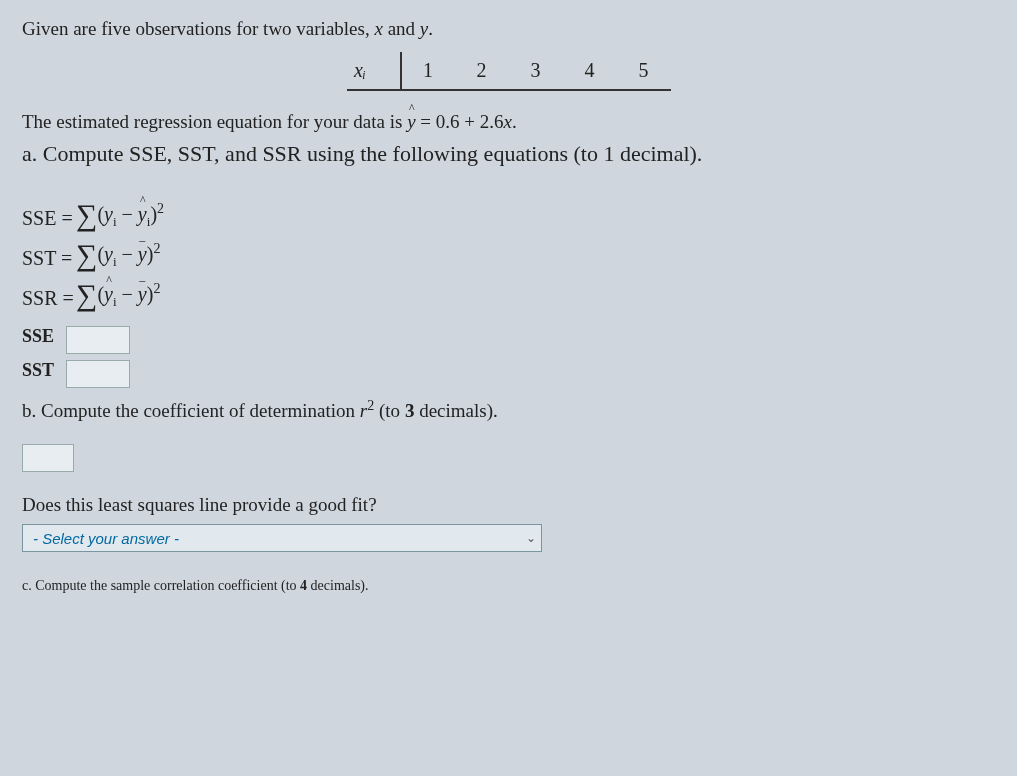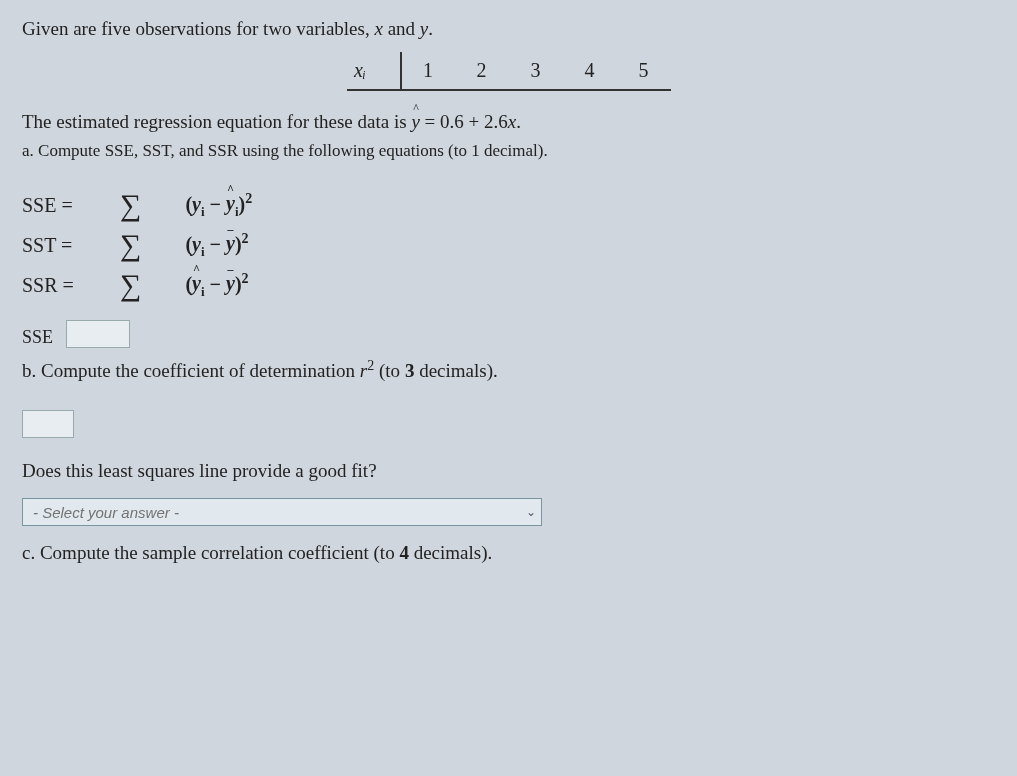--- a/index.html
+++ b/index.html
@@ -43,62 +43,61 @@
     padding-right: 27px;
   }
   .data-table tr:first-child td {
     border-bottom: 2px solid #333;
   }
   .regression-line {
     font-size: 19px;
     margin-bottom: 8px;
   }
   .part-label {
-    font-size: 17px;
+    font-size: 22px;
     margin-bottom: 25px;
   }
   .formula-block {
     margin: 6px 0 16px 0;
   }
   .formula-row {
     display: flex;
-    align-items: center;
+    align-items: flex-end;
     font-family: 'Times New Roman', serif;
     font-size: 20px;
     margin: 2px 0;
     height: 38px;
-    gap: 44px;
   }
   .formula-label {
     min-width: 54px;
     display: inline-block;
   }
   .sigma {
     font-size: 30px;
     line-height: 30px;
     display: inline-block;
     vertical-align: middle;
     font-family: 'Times New Roman', serif;
   }
   .paren {
     display: inline-block;
     vertical-align: middle;
-    font-weight: bold;
   }
   .sq {
     font-size: 14px;
     vertical-align: super;
   }
   .inputs-block {
     margin-left: 0;
   }
   .input-row {
     display: flex;
-    align-items: flex-end;
+    align-items: flex-start;
     margin: 6px 0;
+    font-weight: bold;
   }
   .input-row .lbl {
     width: 44px;
     font-size: 18px;
     font-family: Georgia, serif;
   }
   .ans-box {
     width: 64px;
     height: 28px;
     border: 1px solid #9aa;
@@ -108,52 +107,52 @@
     width: 52px;
     height: 28px;
     border: 1px solid #9aa;
     background: #e8edf2;
     display: inline-block;
     margin: 6px 0 12px 0;
   }
   .part-b {
     font-size: 19px;
     margin-top: 10px;
-    margin-bottom: 22px;
+    margin-bottom: 16px;
   }
   .fit-q {
     font-size: 19px;
-    margin: 6px 0 16px 0;
+    margin: 6px 0 8px 0;
   }
   .select-wrap {
     display: inline-flex;
     align-items: center;
     border: 1px solid #7a94a0;
     background: #e2e9ee;
     width: 520px;
     height: 28px;
     margin-bottom: 10px;
   }
   .select-wrap .placeholder {
     flex: 1;
     padding: 0 10px;
-    color: #737373;
+    color: #0369a1;
     font-size: 15px;
     font-style: italic;
     font-family: Verdana, sans-serif;
   }
   .select-wrap .caret {
     width: 20px;
     text-align: center;
     color: #556;
     font-size: 12px;
   }
   .part-c {
-    font-size: 19px;
-    margin-top: 6px;
+    font-size: 14px;
+    margin-top: 16px;
   }
   .hat { position: relative; display:inline-block; }
   .hat::after {
     content: "^";
     position: absolute;
     left: 50%;
     transform: translateX(-50%);
     top: -10px;
     font-size: 12px;
   }
@@ -187,21 +186,21 @@
         <td>2</td>
         <td>3</td>
         <td>4</td>
         <td>5</td>
       </tr>
     </tbody>
       </table>
   </div>
 
   <div class="regression-line">
-    <span>The estimated regression equation for these data is </span><span class="hat ivar">y</span> = 0.6 + 2.6<span class="ivar">x</span>.
+    <span>The estimated regression equation for your data is </span><span class="hat ivar">y</span> = 0.6 + 2.6<span class="ivar">x</span>.
   </div>
 
   <div class="part-label">a. Compute SSE, SST, and SSR using the following equations (to 1 decimal).</div>
 
   <div class="formula-block">
     <div class="formula-row">
       <span class="formula-label">SSE =</span>
       <span class="sigma">∑</span>
       <span class="paren">(<span class="ivar">y</span><span class="sub">i</span> − <span class="hat ivar">y</span><span class="sub">i</span>)<span class="sq">2</span></span>
     </div>
@@ -215,20 +214,24 @@
       <span class="sigma">∑</span>
       <span class="paren">(<span class="hat ivar">y</span><span class="sub">i</span> − <span class="bar ivar">y</span>)<span class="sq">2</span></span>
     </div>
   </div>
 
   <div class="inputs-block">
     <div class="input-row">
       <span class="lbl">SSE</span>
       <div class="ans-box"></div>
     </div>
+    <div class="input-row">
+      <span class="lbl">SST</span>
+      <div class="ans-box"></div>
+    </div>
   </div>
 
   <div class="part-b">
     b. Compute the coefficient of determination <span class="ivar">r</span><span class="sq">2</span> (to <span class="bold">3</span> decimals).
   </div>
   <div class="coeff-box"></div>
 
   <div class="fit-q">Does this least squares line provide a good fit?</div>
 
   <div class="select-wrap">

